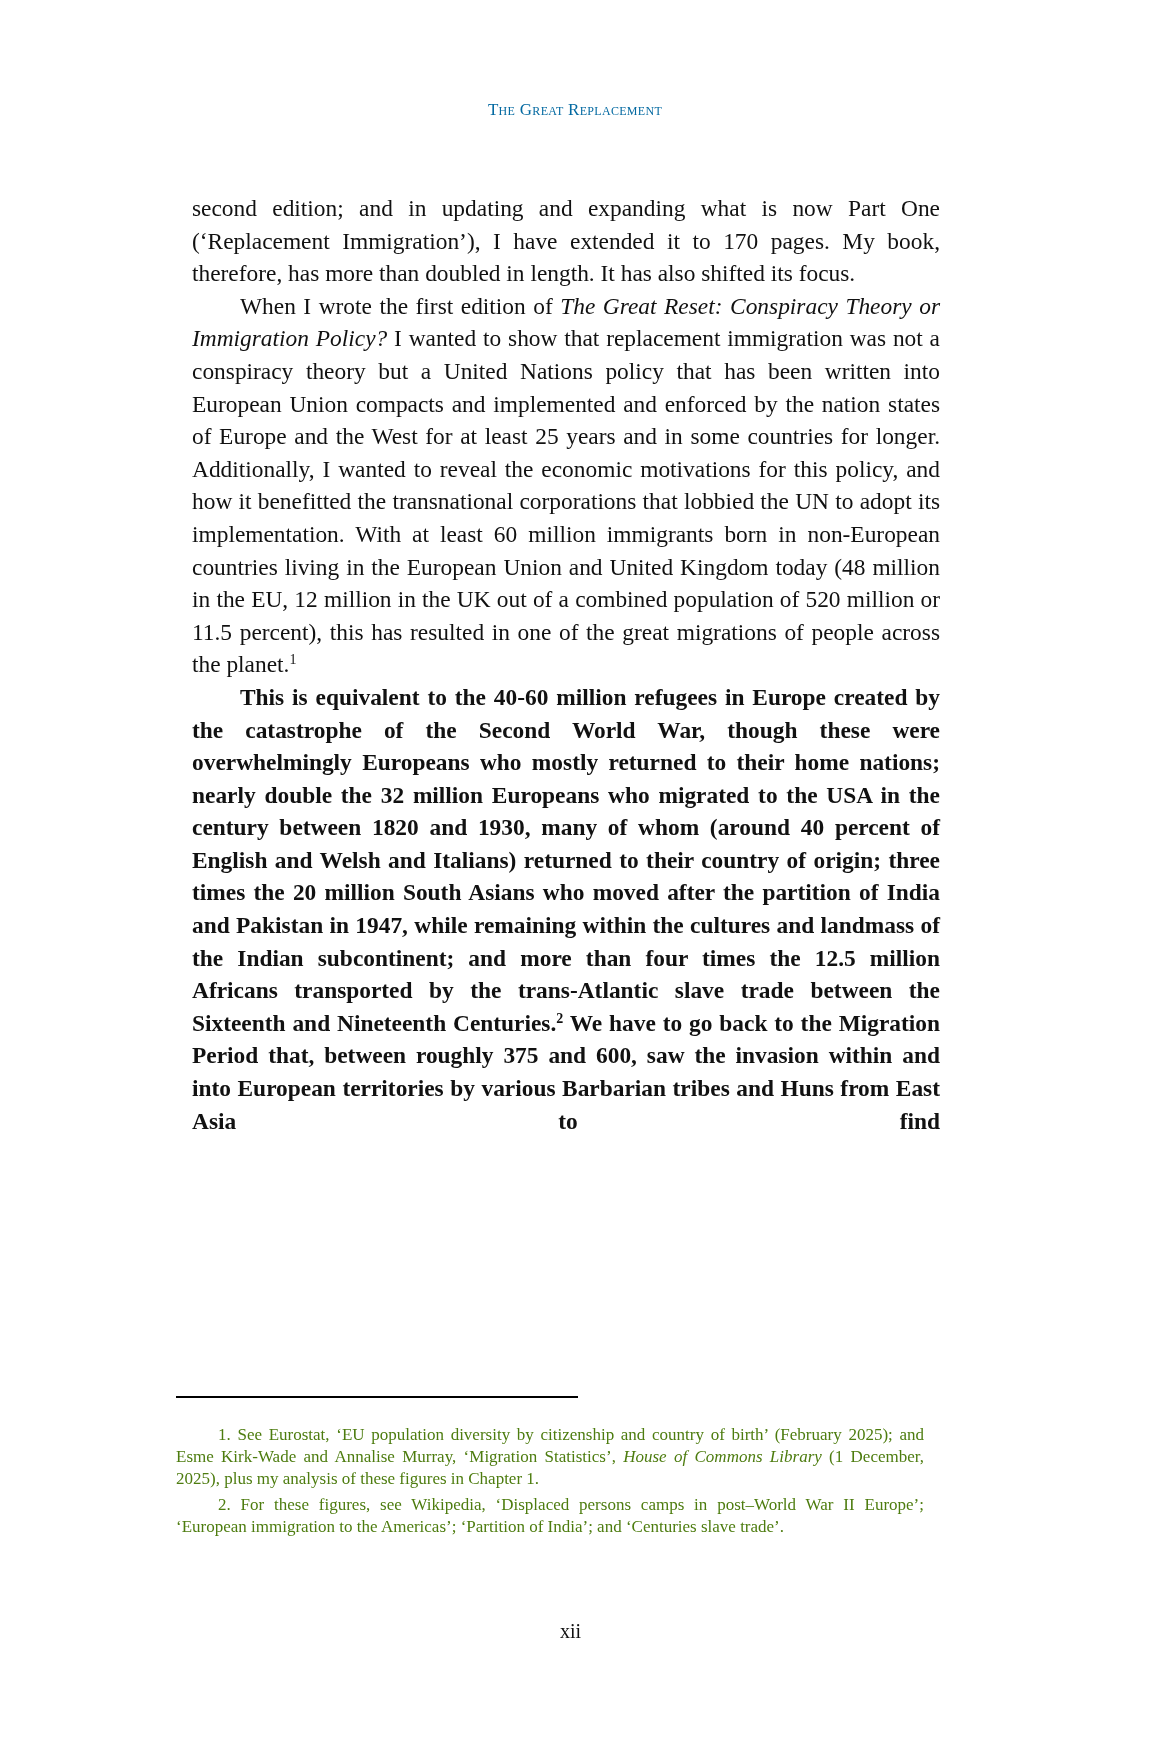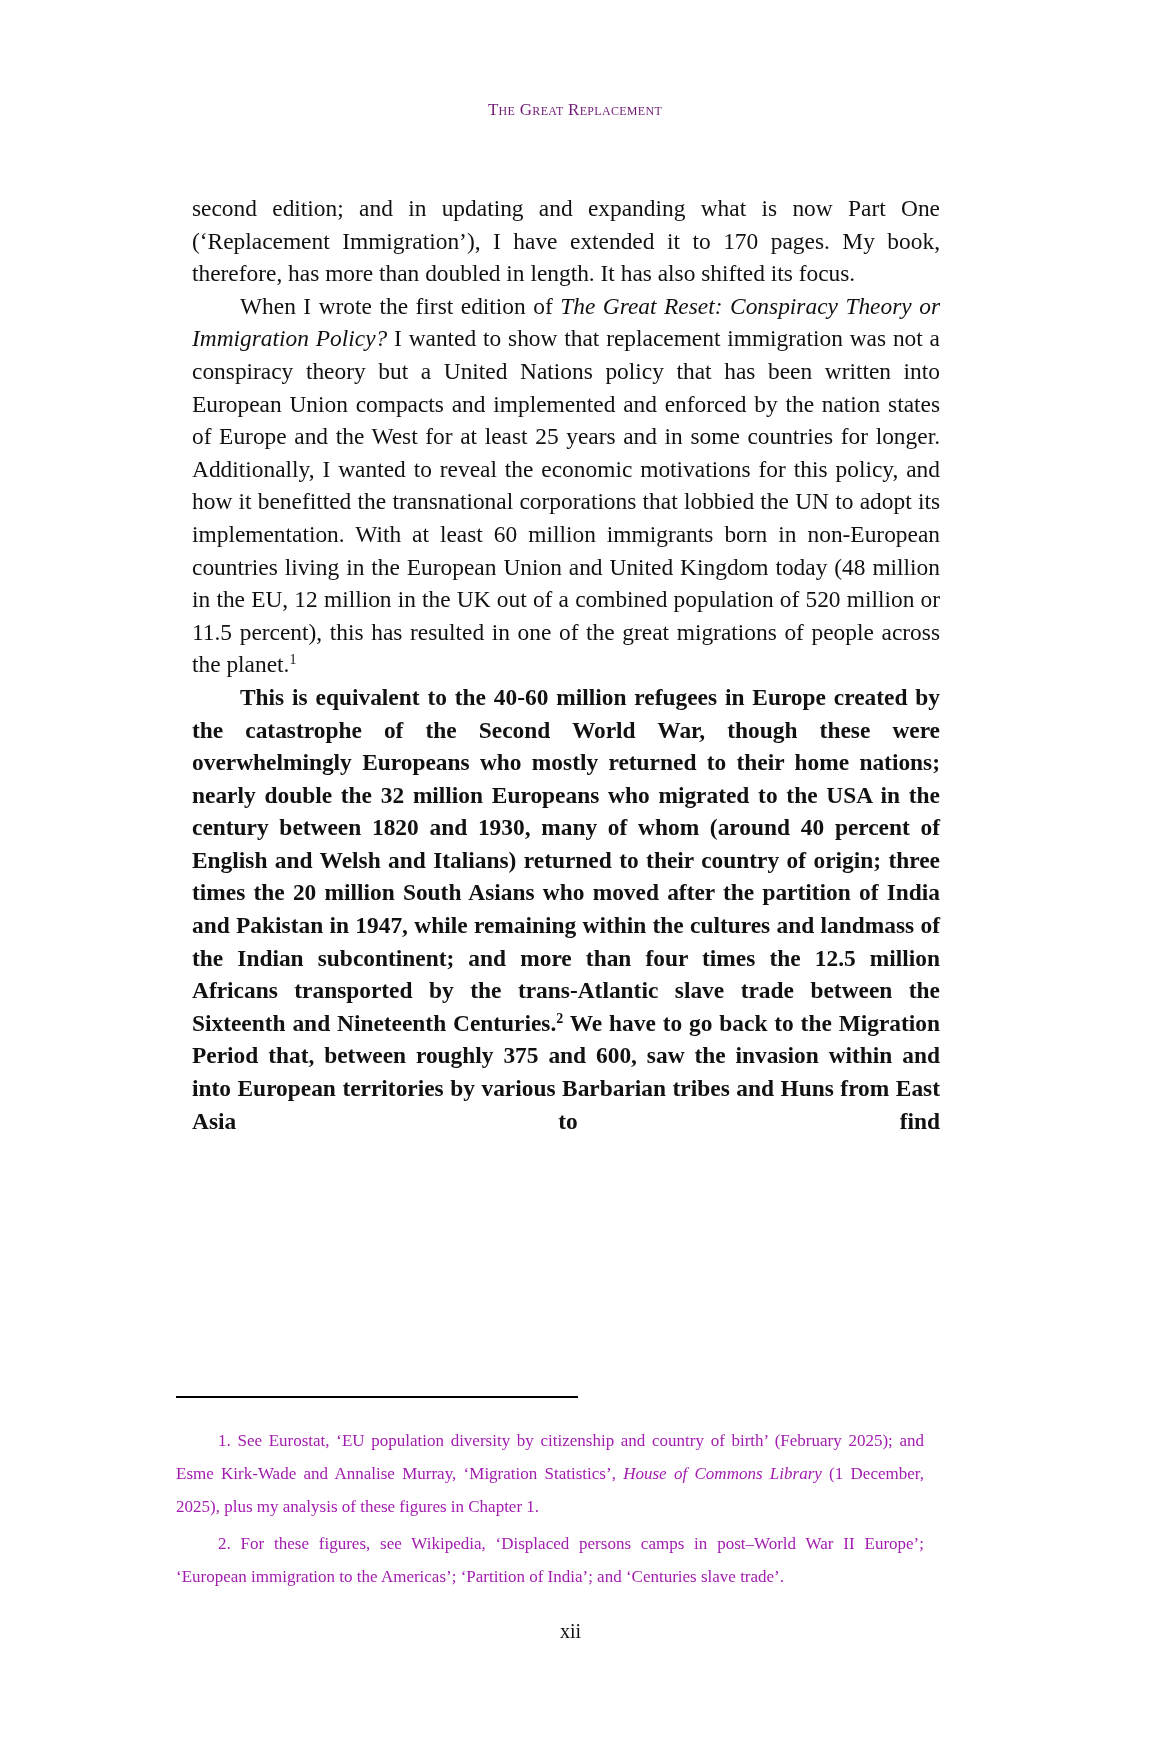--- a/index.html
+++ b/index.html
@@ -1,38 +1,38 @@
 <!DOCTYPE html>
 <html><head>
   <meta charset="utf-8">
   <style>
     html, body { margin: 0; padding: 0; background: #ffffff; }
     body { width: 1150px; height: 1750px; position: relative; overflow: hidden; color: #111; }
     .page { position: absolute; left: 0; top: 0; width: 1150px; height: 1750px; background: #ffffff; }
     .running-head {
       position: absolute; top: 100px; left: 0; width: 1150px; text-align: center;
       font-family: "Liberation Serif", serif; font-size: 17px; letter-spacing: 0.3px;
-      font-variant: small-caps; color: #701a75;
+      font-variant: small-caps; color: #0369a1;
     }
     .body-text {
       position: absolute; left: 176px; top: 176px; width: 748px;
       font-family: "Liberation Serif", serif; font-size: 23.4px; line-height: 32.6px;
       text-align: justify; color: #111; margin: 16px;
     }
     .body-text p { margin: 0; }
     .body-text p.indent { text-indent: 48px; }
     .body-text p.last-line-justify { text-align-last: justify; font-weight: bold; }
     sup.fn-ref { font-size: 14px; line-height: 0; vertical-align: 8px; }
     .rule {
       position: absolute; left: 176px; top: 1396px; width: 402px; height: 2px; background: #000;
     }
     .footnotes {
       position: absolute; left: 176px; top: 1424px; width: 748px;
-      font-family: "Liberation Serif", serif; font-size: 17px; line-height: 33px;
-      text-align: justify; color: #a21caf;
+      font-family: "Liberation Serif", serif; font-size: 17px; line-height: 22px;
+      text-align: justify; color: #4d7c0f;
     }
     .footnotes p { margin: 0 0 4px 0; text-indent: 42px; }
     .page-number {
       position: absolute; top: 1620px; left: 0; width: 1141px; text-align: center;
       font-family: "Liberation Serif", serif; font-size: 20px; color: #111;
     }
   </style>
 </head>
 <body>
 

